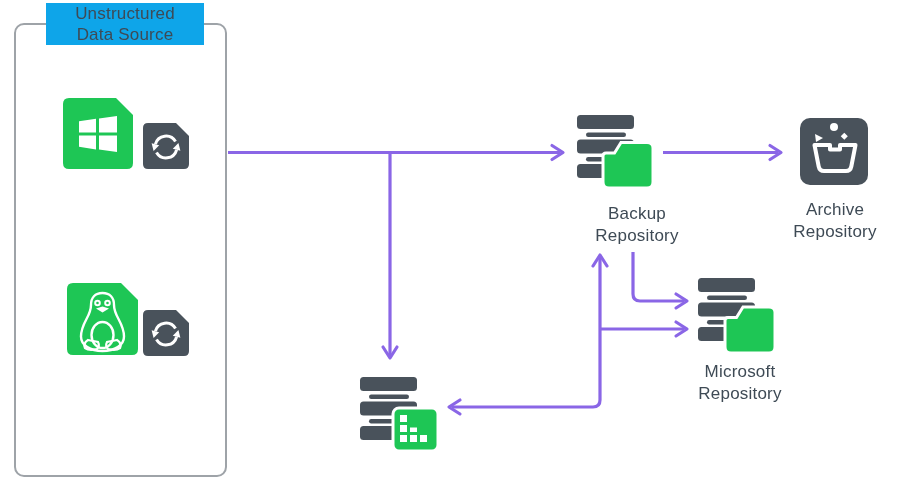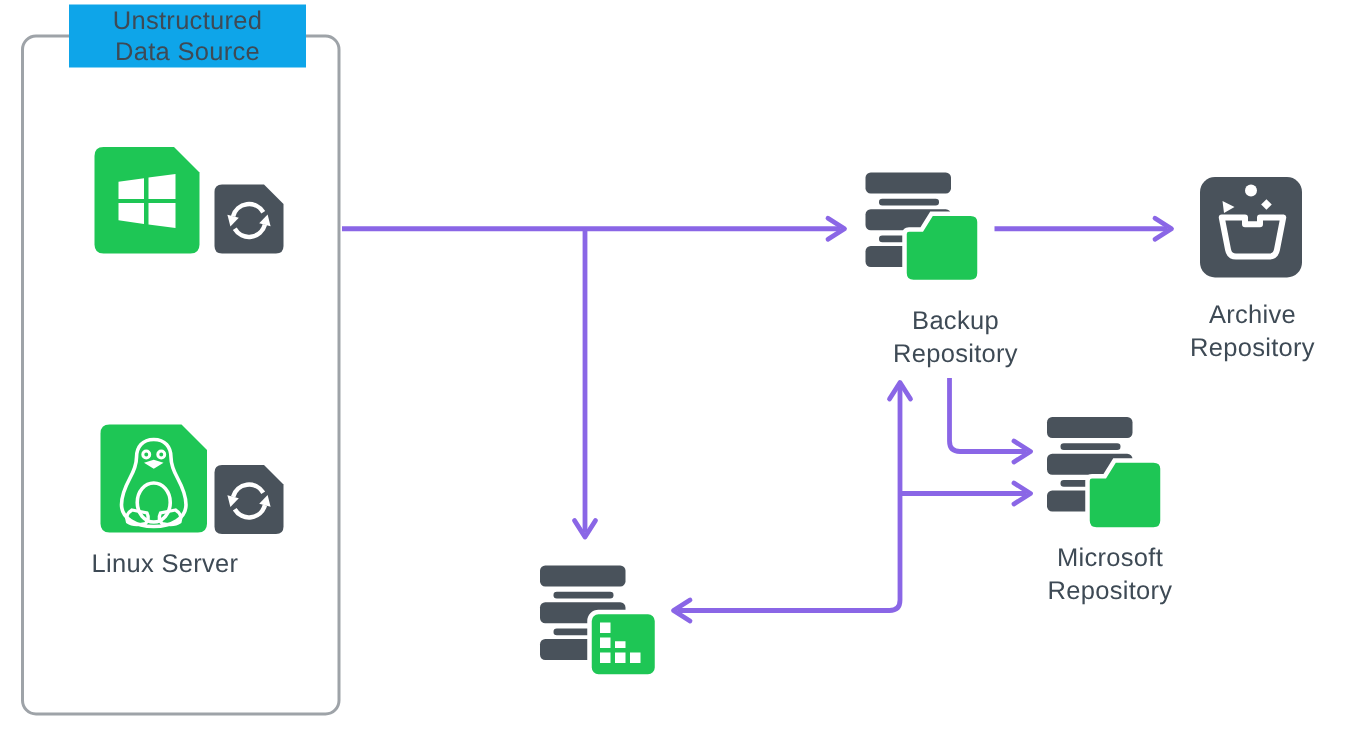--- a/index.html
+++ b/index.html
@@ -88,21 +88,20 @@
       <path class="stroke-white" stroke-width="2.2" d="M50,57 L40,59 Q38,63 41,66 Q49,68 53,65 Q55,60 50,57 Z"></path>
     </g>
   </svg>
   <svg class="node-svg" style="left:143px;top:310px" width="46" height="46" viewBox="0 0 46 46">
     <path class="fill-dark" d="M5,0 H33 L46,13 V41 Q46,46 41,46 H5 Q0,46 0,41 V5 Q0,0 5,0 Z"></path>
     <path class="stroke-white" stroke-width="3" d="M32.5,18.5 A11,11 0 0 0 12.4,21.2"></path>
     <polygon class="fill-white" points="16.2,22.2 8.6,20.2 10.6,28"></polygon>
     <path class="stroke-white" stroke-width="3" d="M13.5,29.5 A11,11 0 0 0 33.6,26.8"></path>
     <polygon class="fill-white" points="37.4,27.8 29.8,25.8 35.4,20"></polygon>
   </svg>
-  <div class="label" style="left:20px;top:365px;width:180px">Linux Server</div>
 
   <svg class="node-svg" style="left:577px;top:115px" width="80" height="76" viewBox="0 0 80 76">
     <g>
       <rect class="fill-dark" x="0" y="0" width="57" height="14" rx="3.5"></rect>
       <rect class="fill-dark" x="9" y="17.5" width="40" height="4.5" rx="2.2"></rect>
       <rect class="fill-dark" x="0" y="24.5" width="57" height="14" rx="3.5"></rect>
       <rect class="fill-dark" x="9" y="42" width="40" height="4.5" rx="2.2"></rect>
       <rect class="fill-dark" x="0" y="49" width="57" height="14" rx="3.5"></rect>
     </g>
     <path class="folder" d="M29,38 H37.5 L44,27.5 H70 Q76,27.5 76,33 V67 Q76,73 70,73 H32 Q26,73 26,67 V41 Q26,38 29,38 Z"></path>

